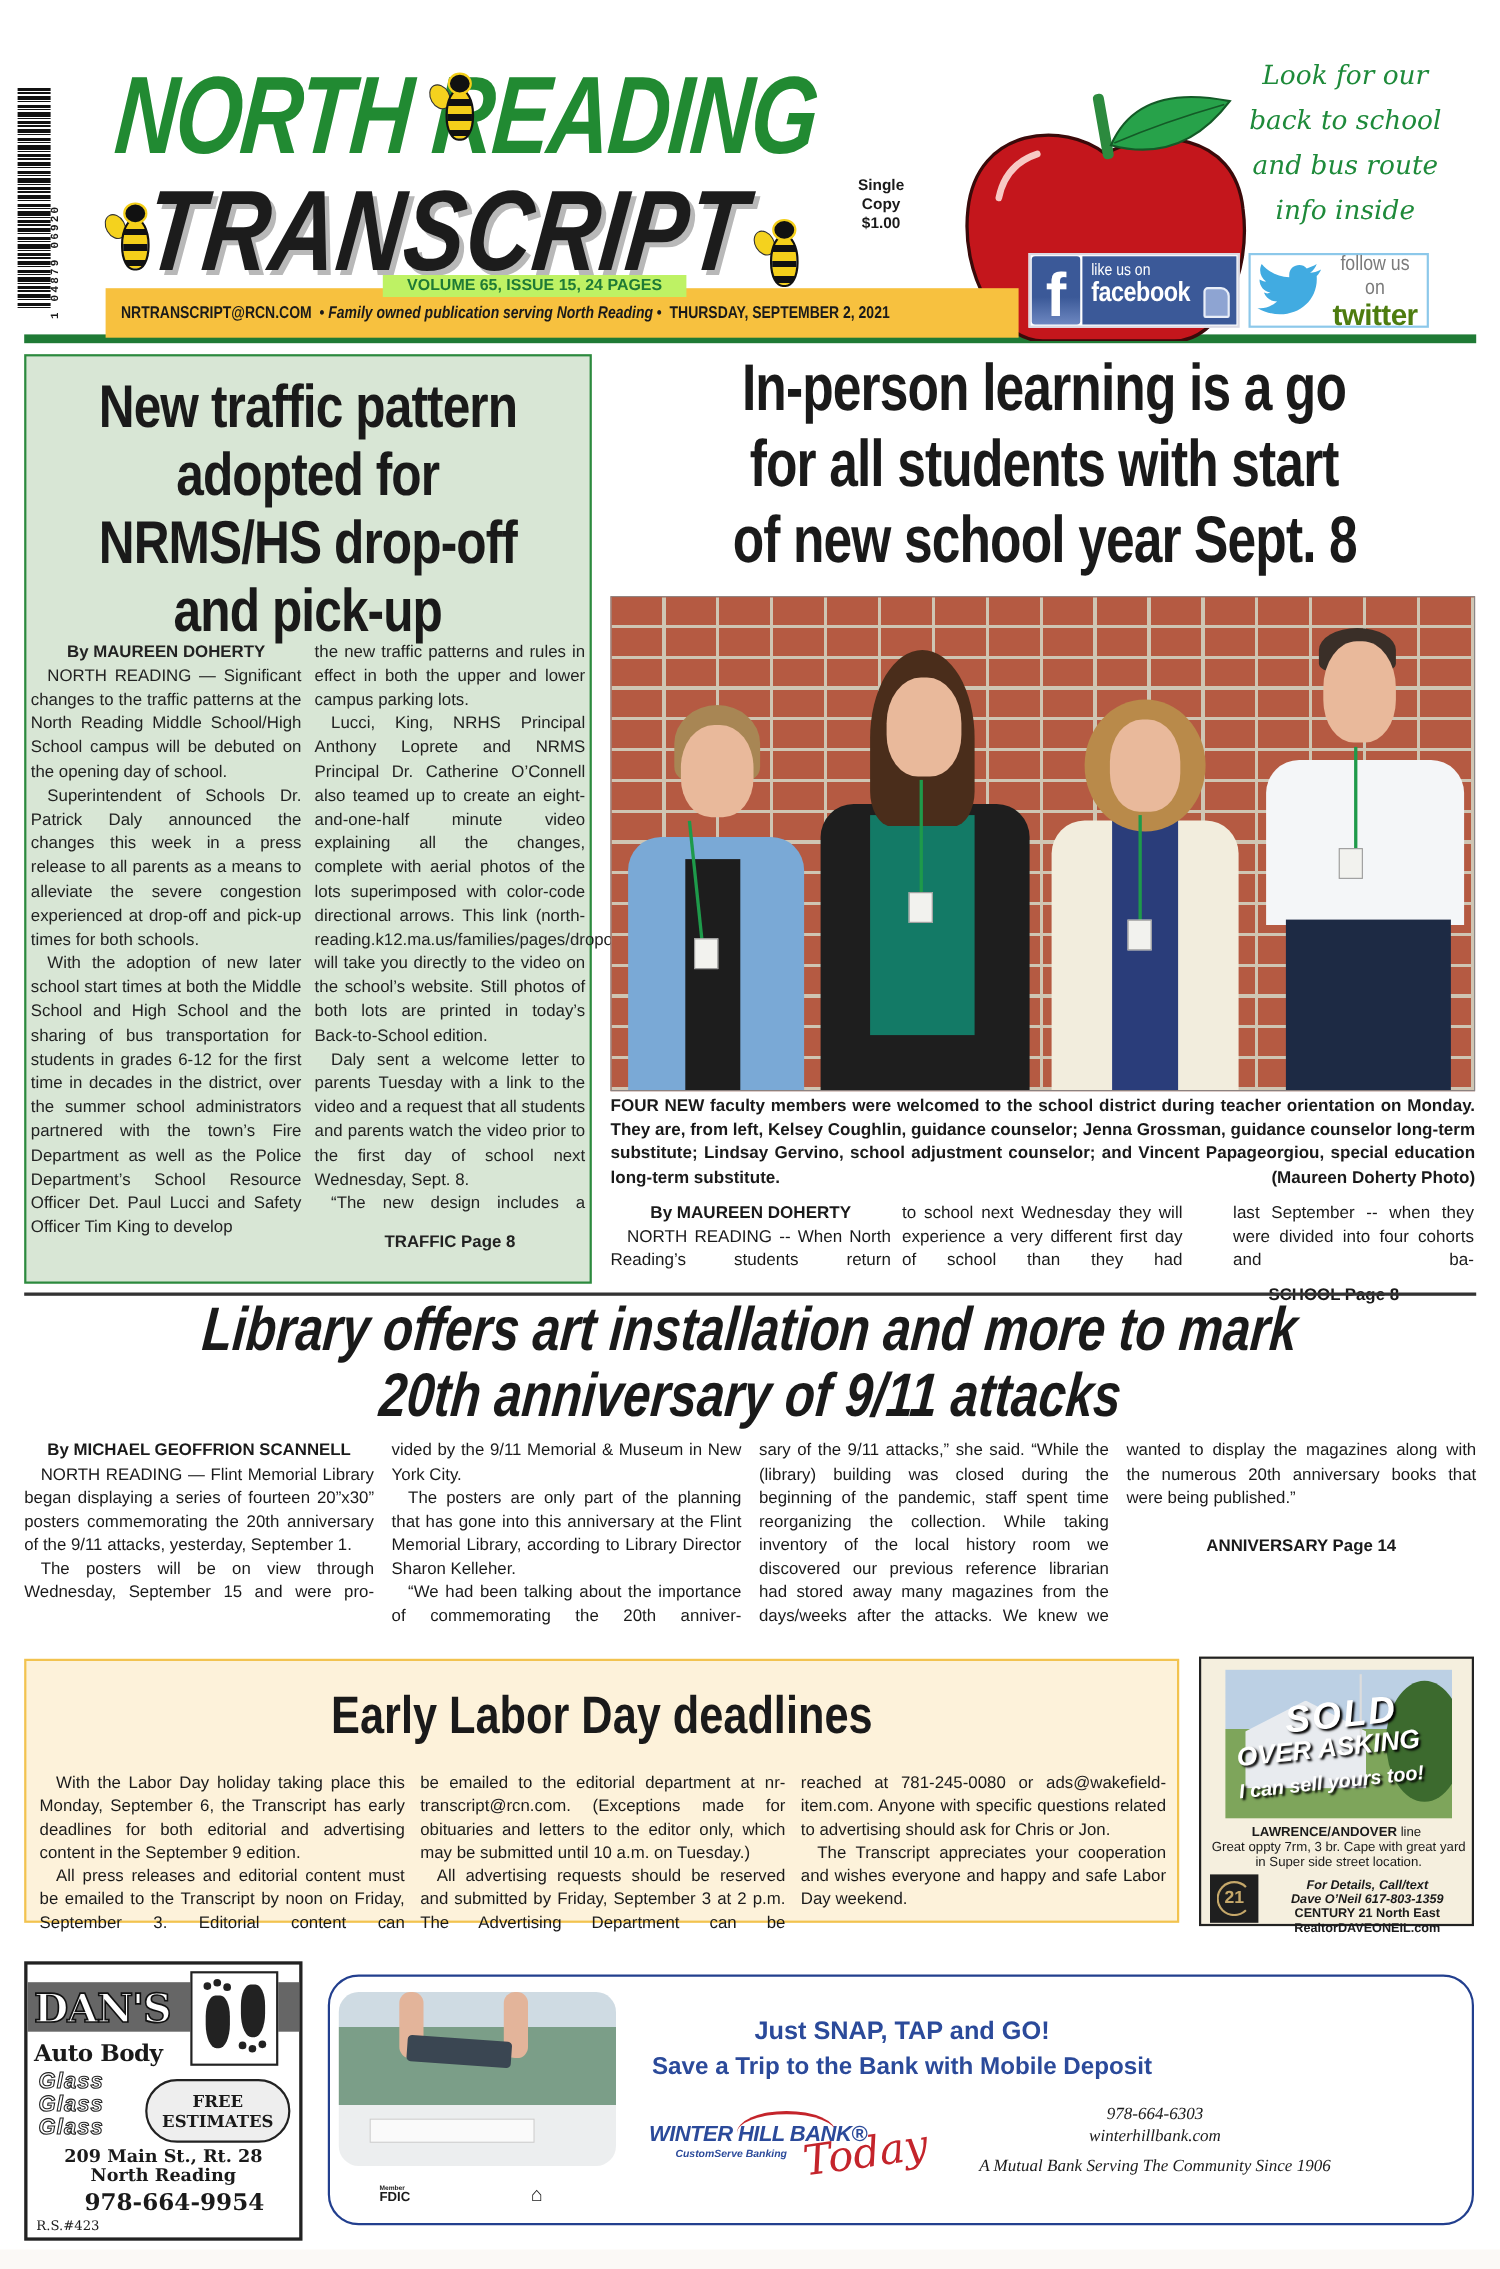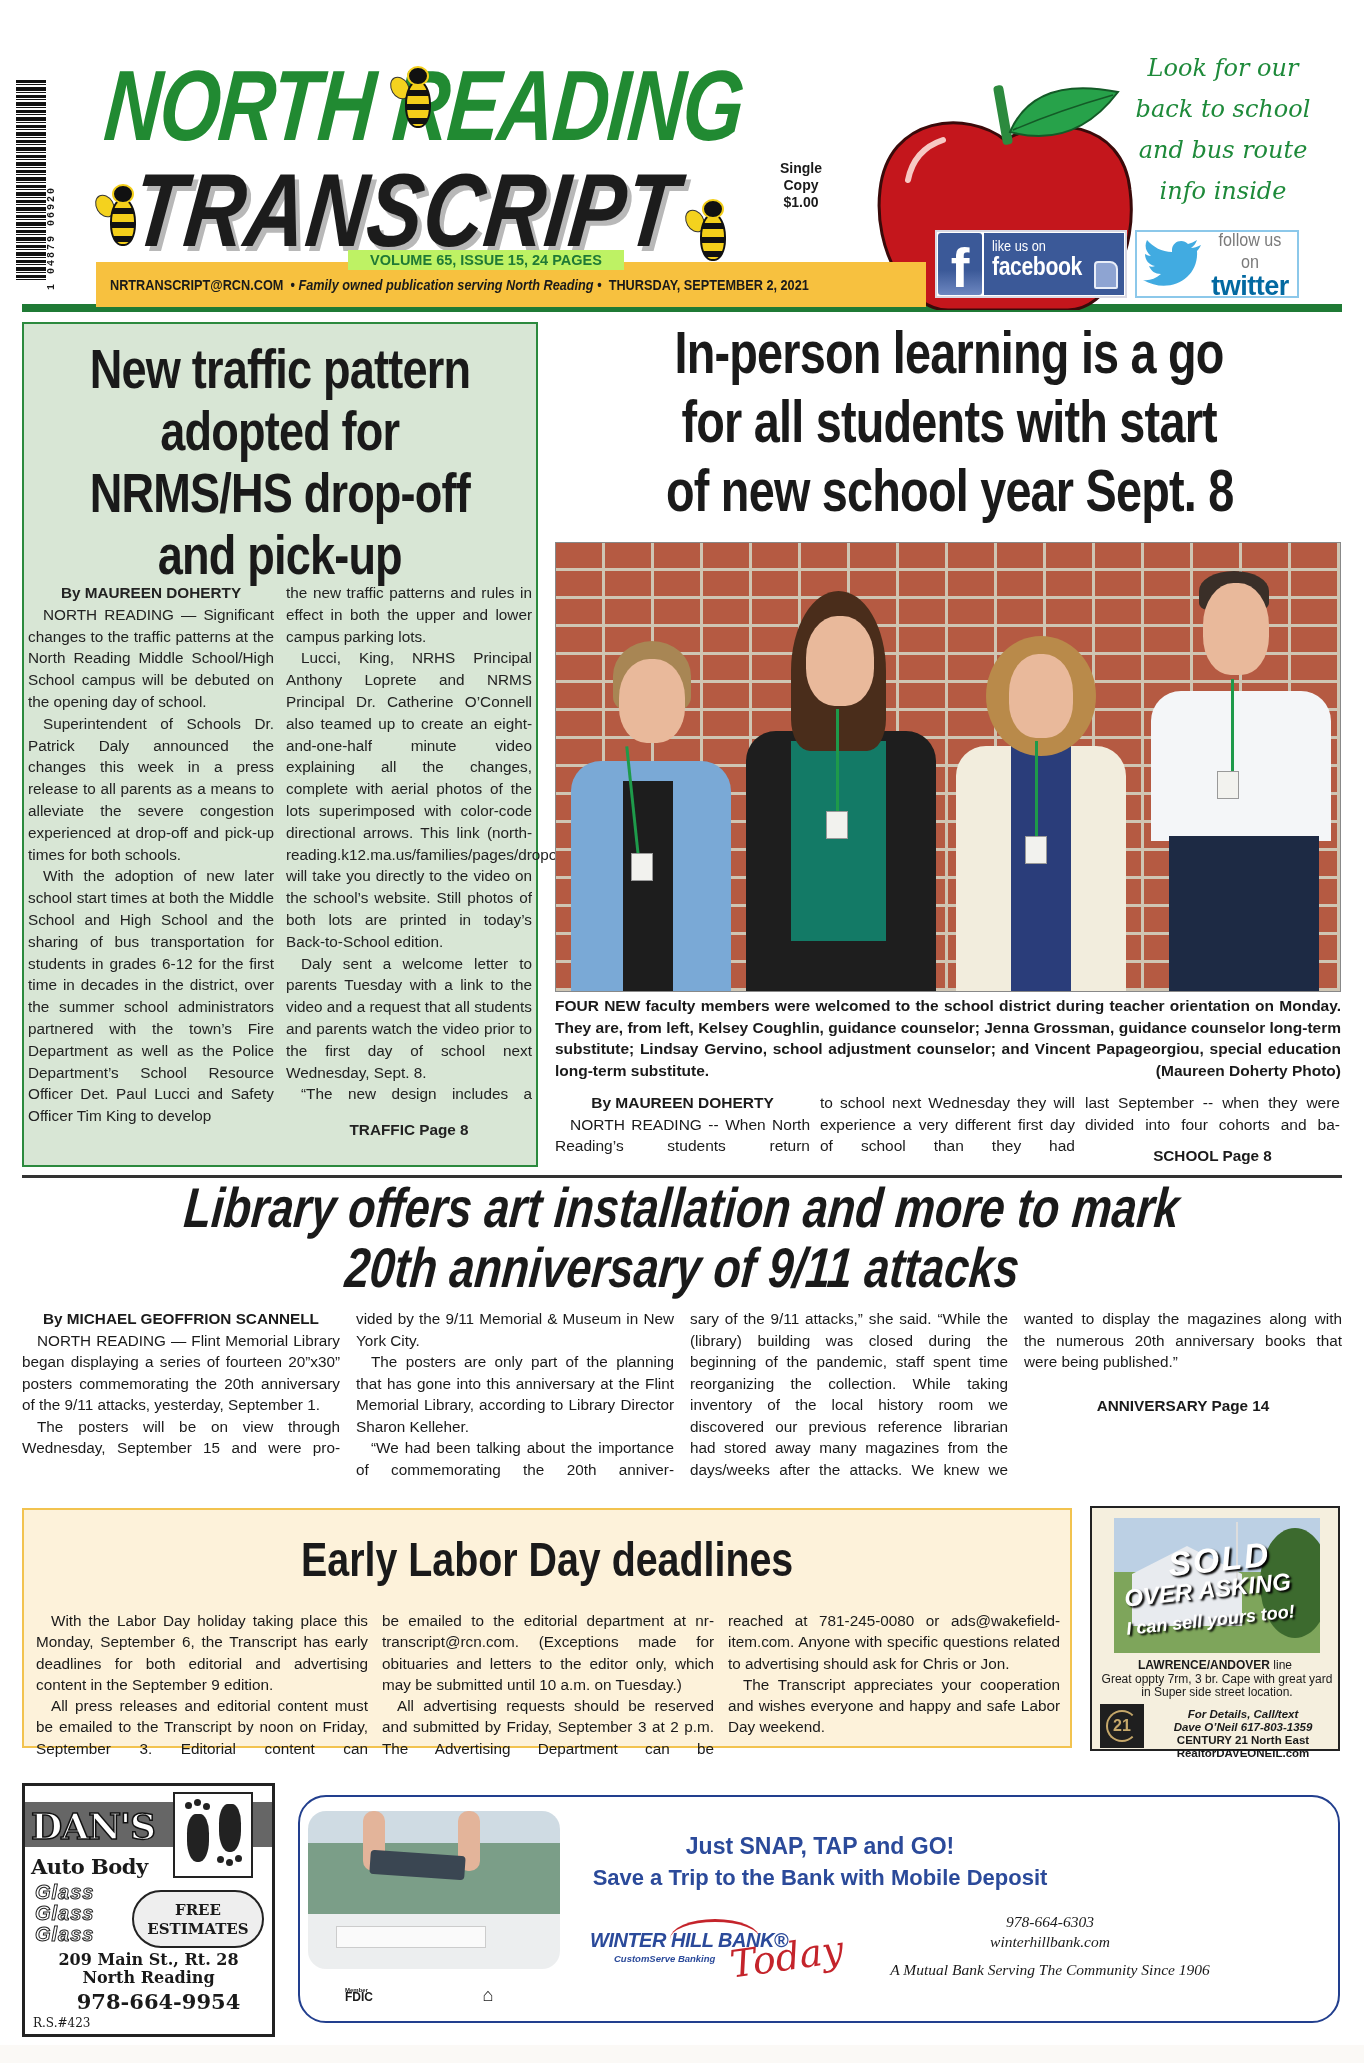--- a/index.html
+++ b/index.html
@@ -37,21 +37,21 @@
   #fb-btn { left: 935px; top: 230px; width: 192px; height: 68px; background: #fff; border: 2px solid #d9d9e3; display: flex; z-index: 4; }
   #fb-btn .f { width: 44px; height: 62px; margin: 1px; background: linear-gradient(#3b5998 60%, #6d87c0); color: #fff; font-size: 56px; font-weight: bold; text-align: center; line-height: 70px; border-radius: 3px; font-family: "Liberation Sans", sans-serif; overflow: hidden; }
   #fb-btn .txt { flex: 1; margin: 1px; background: #3b5998; color: #fff; padding: 4px 0 0 8px; position: relative; }
   #fb-btn .l1 { font-size: 15px; display: block; transform: scaleX(0.85); transform-origin: left; }
   #fb-btn .l2 { font-size: 25px; font-weight: bold; display: block; margin-top: -2px; transform: scaleX(0.85); transform-origin: left; letter-spacing: -0.5px; }
   #fb-btn .thumb { position: absolute; right: 6px; bottom: 6px; width: 24px; height: 28px; background: #8ea4d2; border-radius: 4px 8px 2px 2px; border: 2px solid #e9eef8; }
   #tw-btn { left: 1135px; top: 230px; width: 164px; height: 68px; background: #fff; border: 2px solid #8cc8ea; display: flex; align-items: center; z-index: 4; }
   #tw-btn .bird { width: 60px; height: 50px; margin-left: 6px; }
   #tw-btn .txt { flex: 1; text-align: center; }
   #tw-btn .l1 { font-size: 19px; color: #7a7a7a; display: block; transform: scaleX(0.85); }
-  #tw-btn .l2 { font-size: 27px; color: #0369a1; font-weight: bold; display: block; line-height: 26px; letter-spacing: -0.5px; }
+  #tw-btn .l2 { font-size: 27px; color: #4d7c0f; font-weight: bold; display: block; line-height: 26px; letter-spacing: -0.5px; }
 
   #masthead-rule { left: 22px; top: 304px; width: 1320px; height: 8px; background: #1f7a35; }
 
   
   #traffic-box { left: 22px; top: 322px; width: 516px; height: 845px; background: #d8e6d5; border: 2px solid #2c8a3e; }
   #traffic-headline { position: absolute; left: 0; top: 14px; width: 100%; text-align: center; font-weight: bold; font-size: 55px; line-height: 62px; letter-spacing: -1px; }
   #traffic-headline span { display: inline-block; transform: scaleX(0.82); }
   .cols2 { position: absolute; left: 4px; top: 258px; width: 504px; display: grid; grid-template-columns: 246px 246px; column-gap: 12px; }
   .body-text { font-size: 15.3px; line-height: 21.8px; text-align: justify; color: #222; hyphens: auto; }
   .body-text p { text-indent: 15px; }
@@ -309,21 +309,21 @@
 
 <div class="cols3">
   <div class="narrow">
     <div class="byline" style="font-size:15.5px;">By MAUREEN DOHERTY</div>
     <p style="text-indent:15px;text-align-last:justify;">NORTH READING -- When North Reading’s students return</p>
   </div>
   <div class="narrow">
     <p style="text-align-last:justify;">to school next Wednesday they will experience a very different first day of school than they had</p>
   </div>
   <div class="narrow">
-    <p style="text-align-last:justify;">last September -- when they were divided into four cohorts and ba-</p>
+    <p style="text-align-last:justify;margin-left:36px;">last September -- when they were divided into four cohorts and ba-</p>
     <div class="jump" style="margin-top:10px;">SCHOOL Page 8</div>
   </div>
 </div>
 
 <div id="rule-2" class="abs"></div>
 
 <h2 id="library-headline" class="abs">
   <span>Library offers art installation and more to mark</span><br>
   <span>20th anniversary of 9/11 attacks</span>
 </h2>

